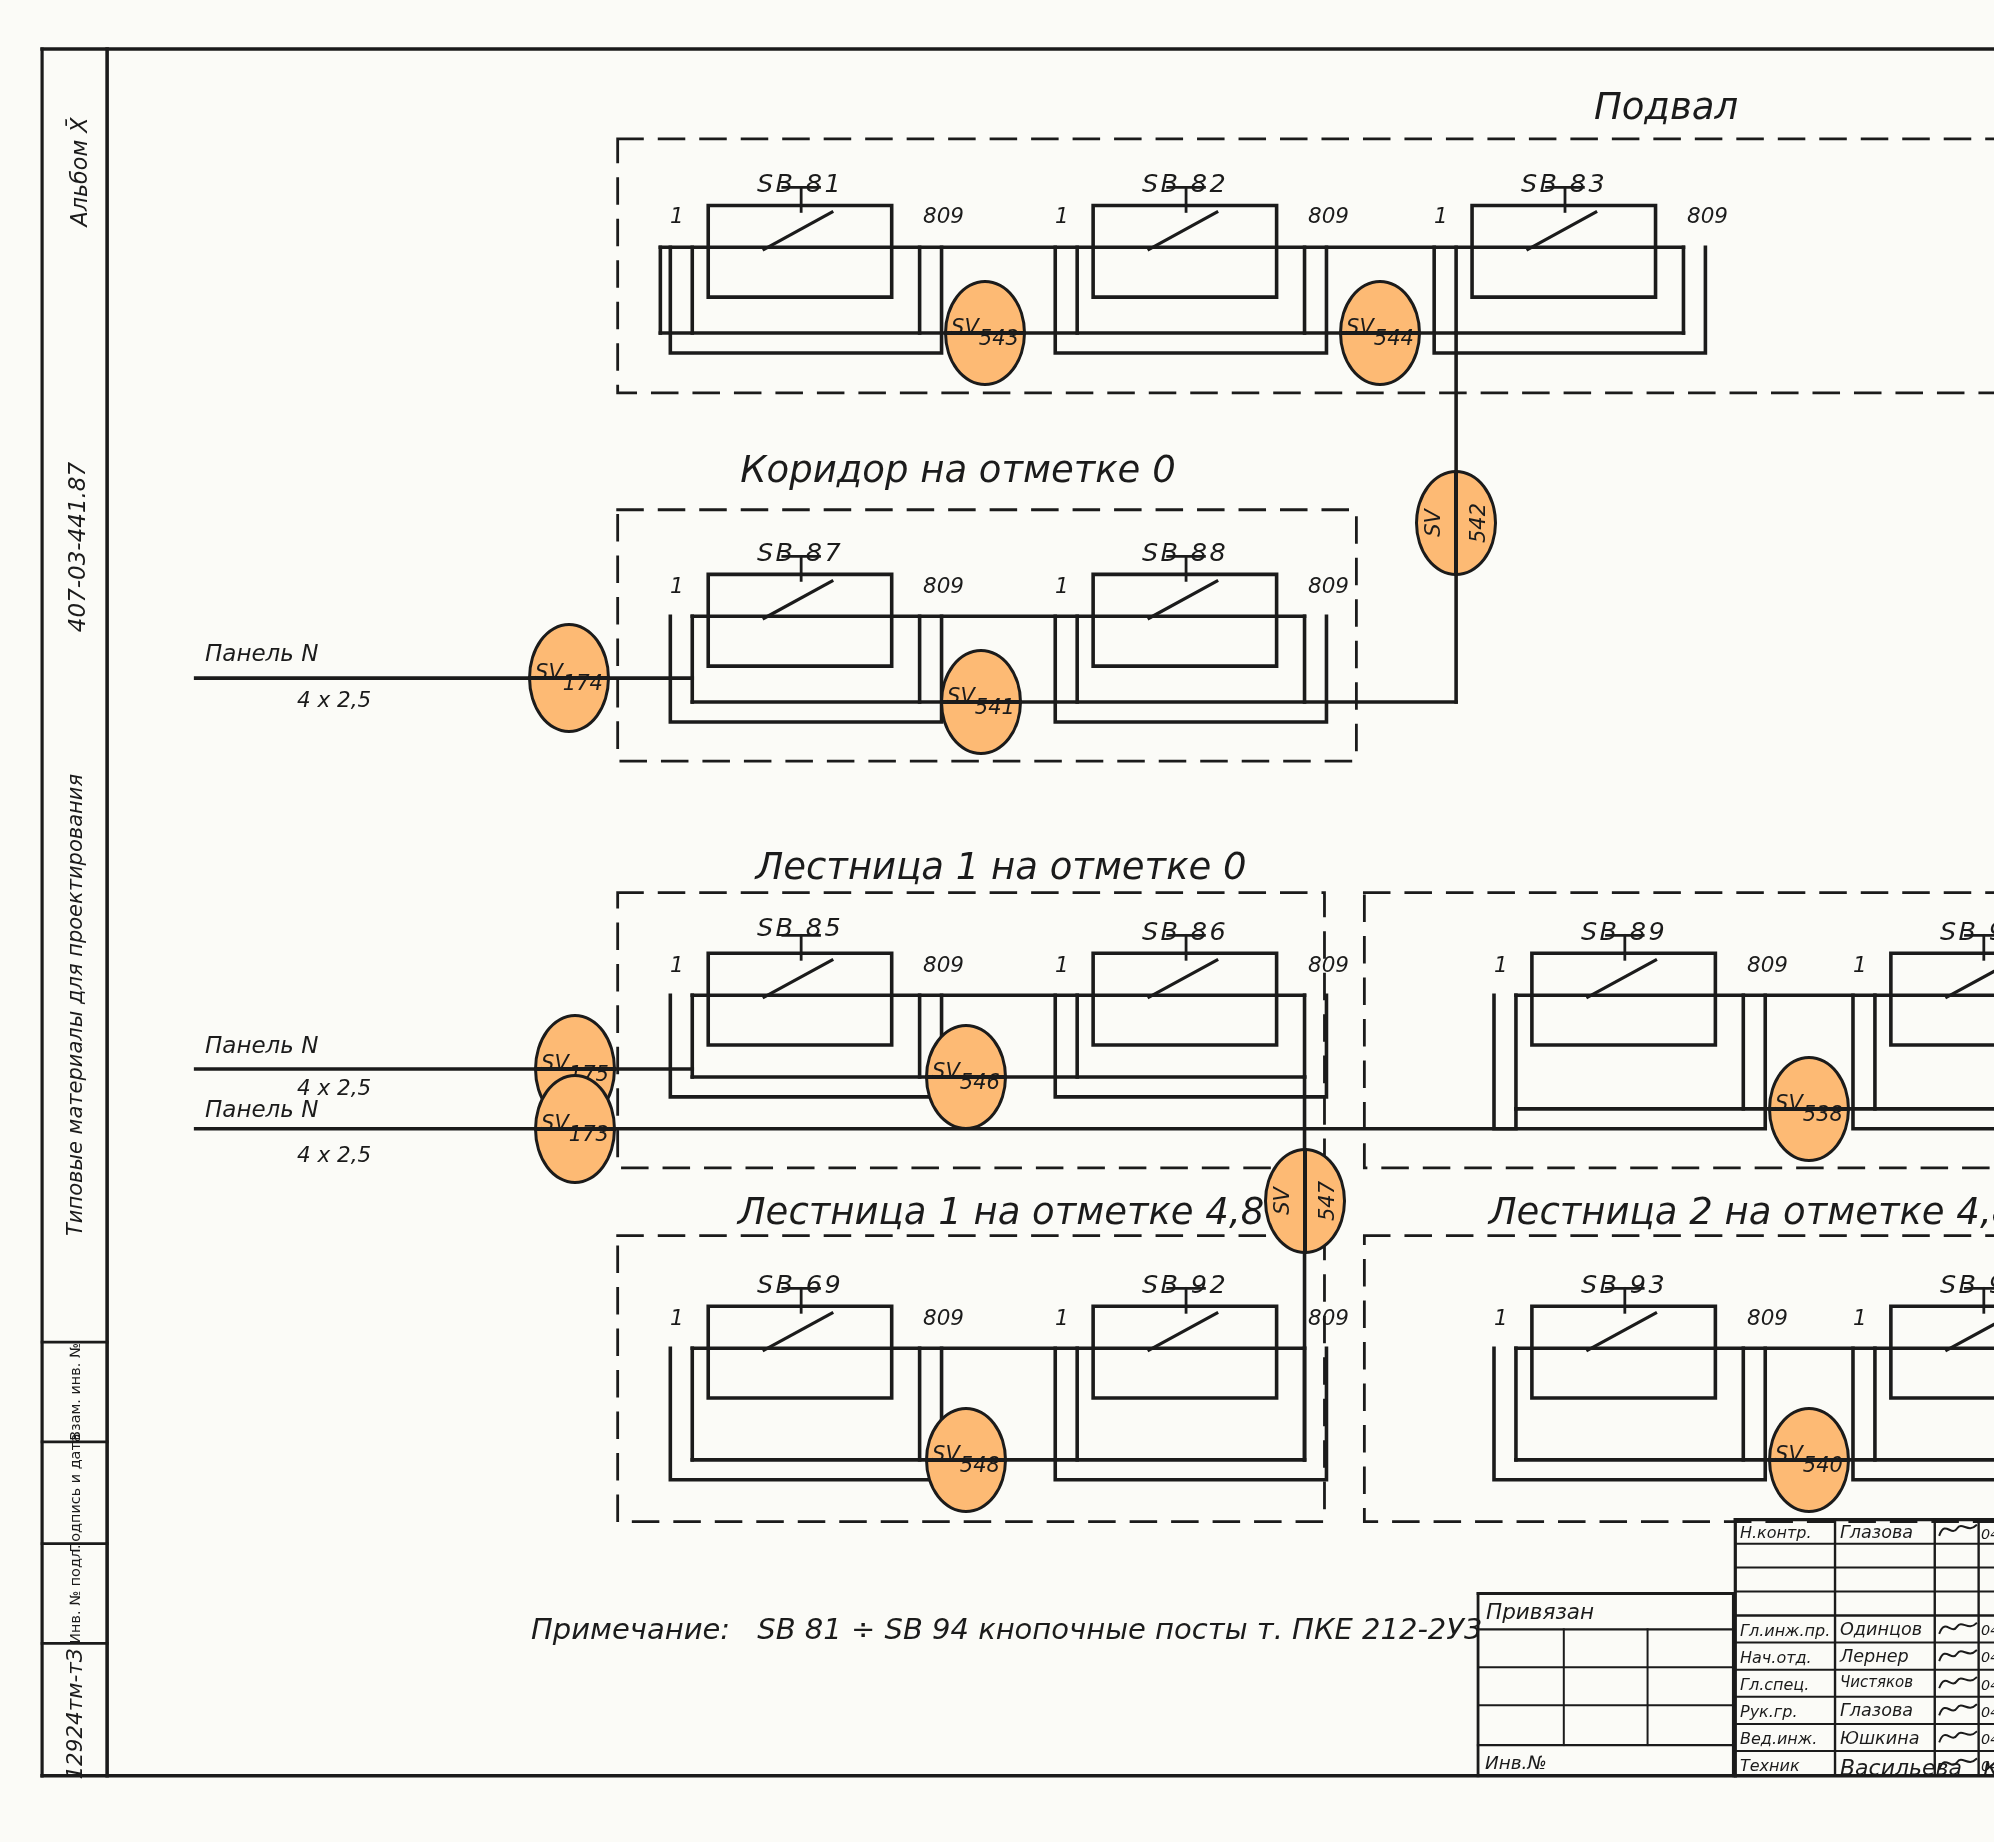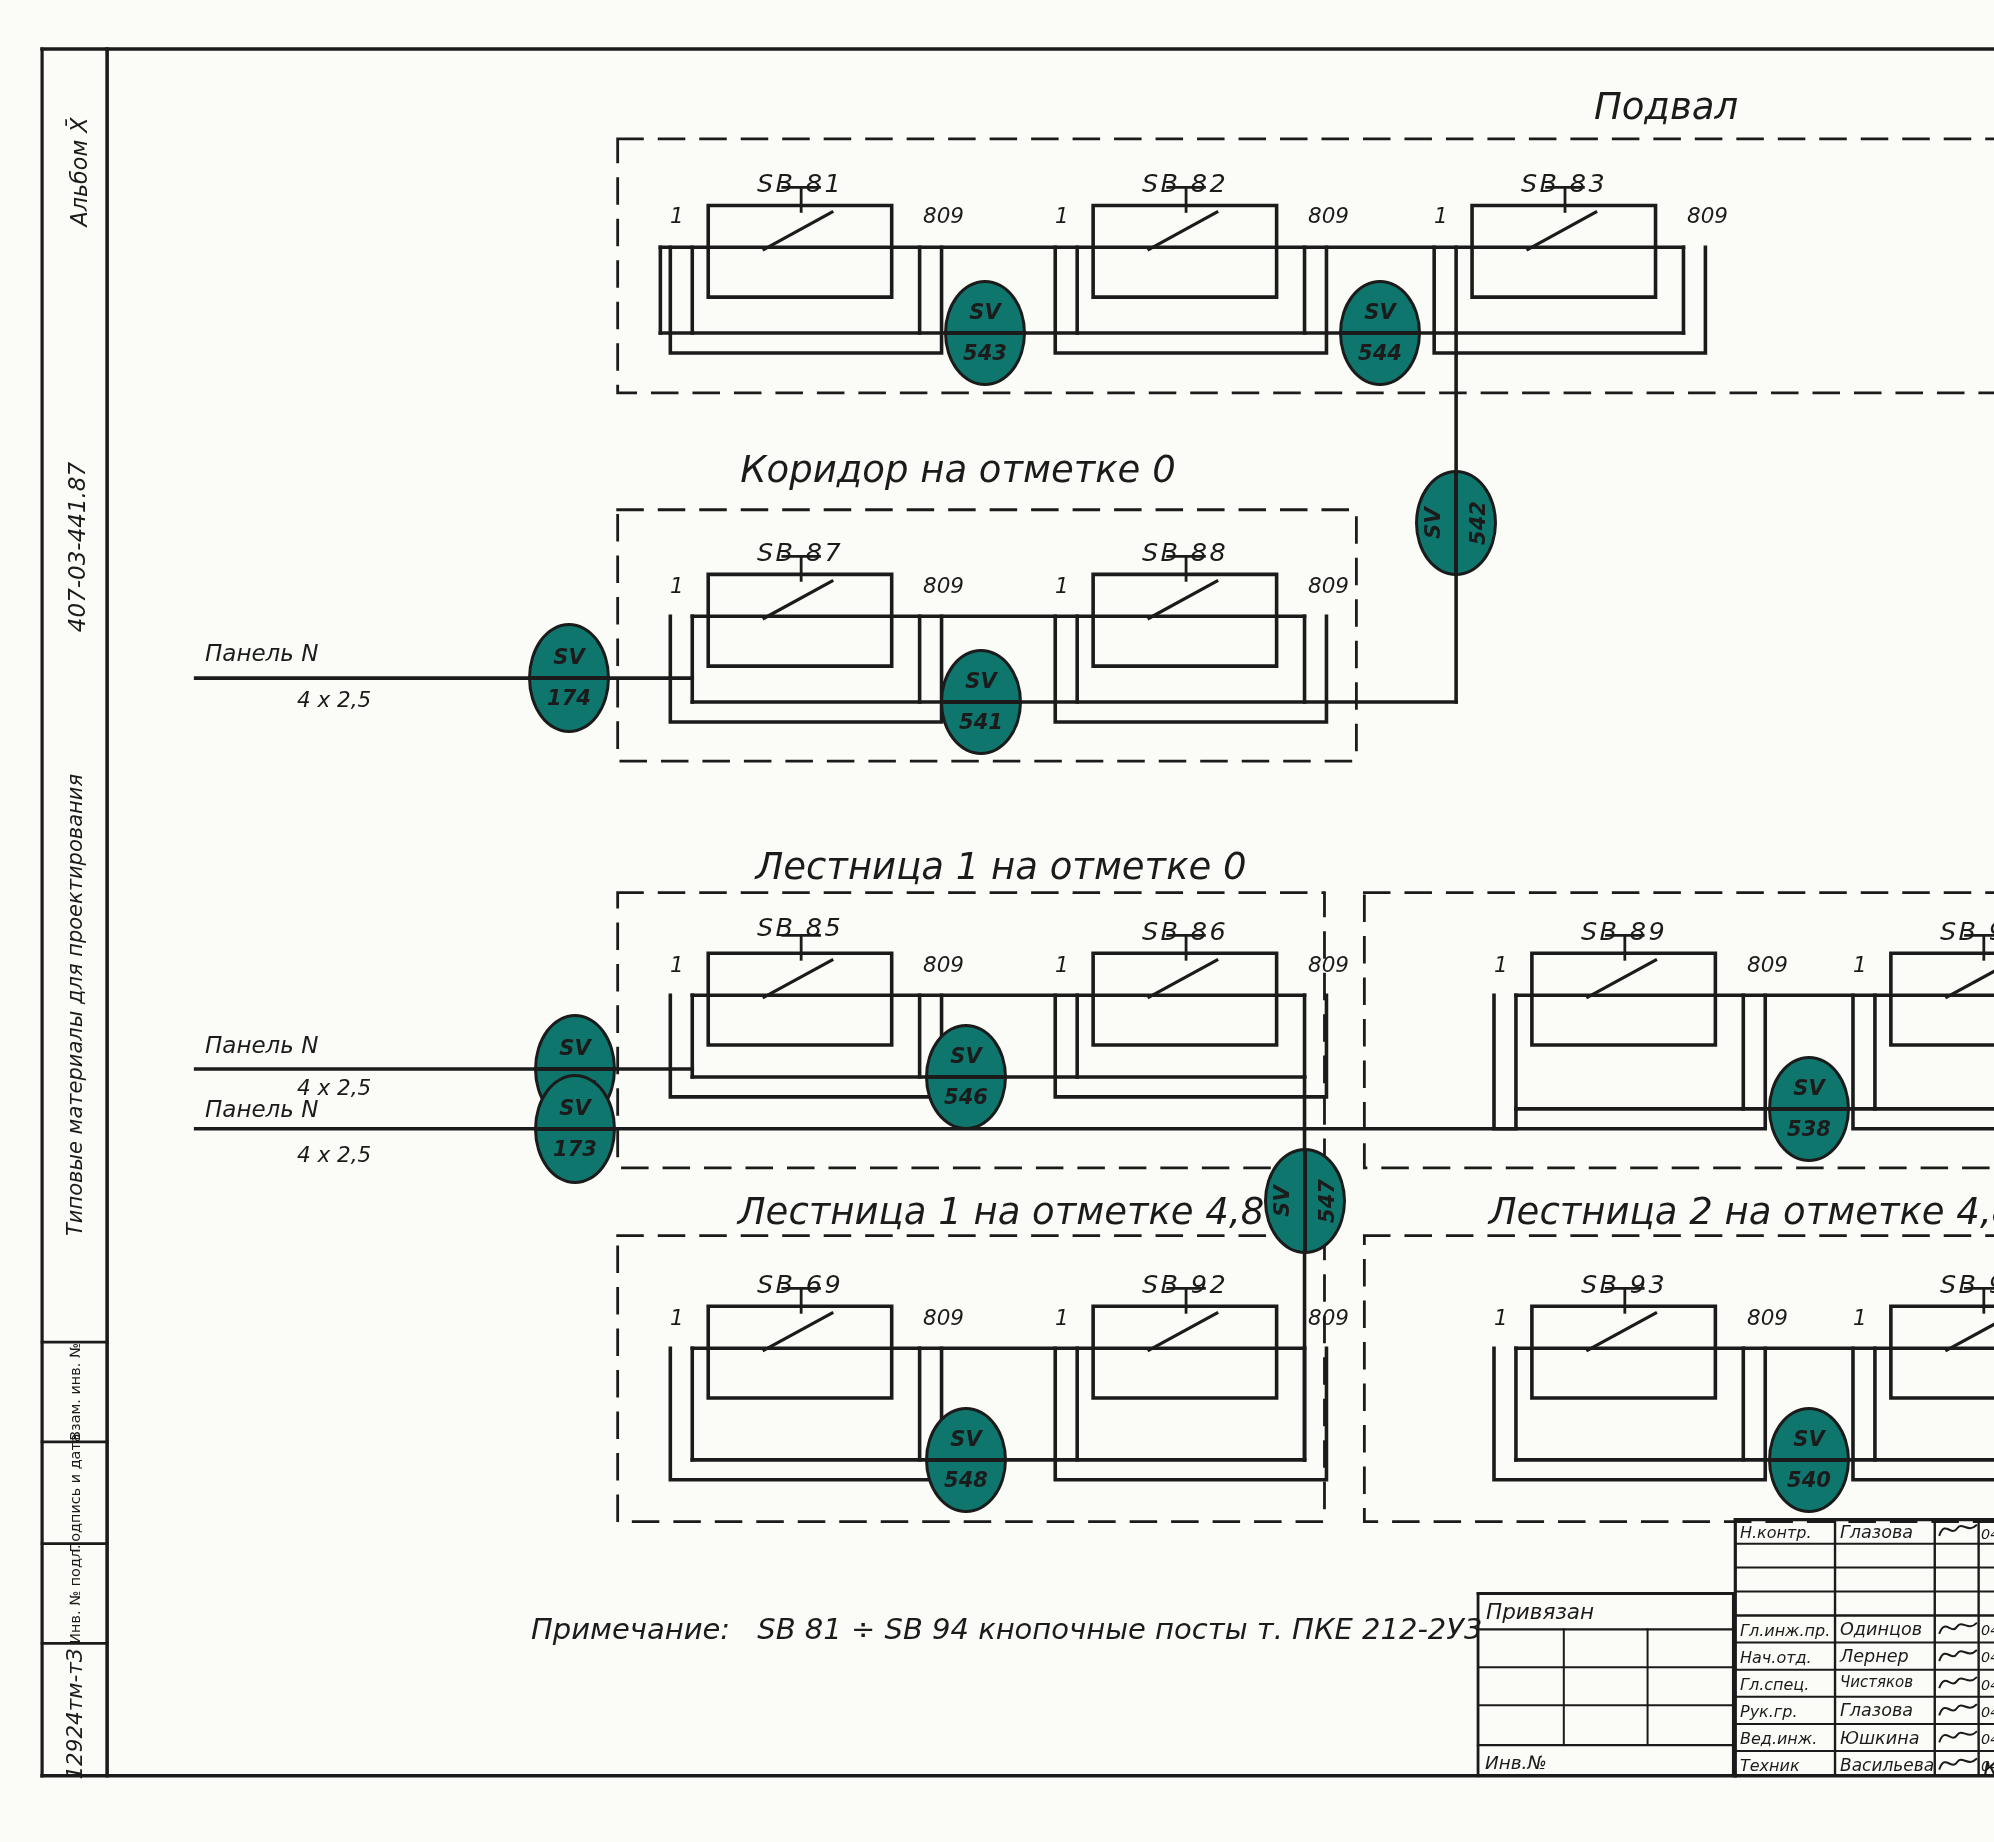--- a/index.html
+++ b/index.html
@@ -3,22 +3,22 @@
 <meta charset="utf-8">
 <style>
   html,body{margin:0;padding:0;background:#e8e8e4;}
   #page{position:relative;width:2562px;height:1842px;background:#fbfbf7;overflow:hidden;
         font-family:"DejaVu Sans",sans-serif;color:#1b1b1b;}
   svg.lay{position:absolute;left:0;top:0;z-index:1;}
   .lbl{position:absolute;font-style:italic;white-space:nowrap;z-index:3;color:#1b1b1b;}
   .cx{transform:translateX(-50%);}
   .rot{transform:translate(-50%,-50%) rotate(-90deg);}
   .oval{position:absolute;z-index:2;border:3.2px solid #1b1b1b;border-radius:50%;
-        background:#0f766e;display:flex;flex-direction:column;align-items:center;justify-content:center;
-        transform:translate(-50%,-50%);font-weight:bold;}
+        background:#fdba74;display:flex;flex-direction:row;align-items:center;justify-content:center;
+        transform:translate(-50%,-50%);}
   .oval .rule{position:absolute;left:-3.2px;right:-3.2px;top:50%;height:3.2px;margin-top:-1.6px;background:#1b1b1b;}
   .oval .vrule{position:absolute;top:-3.2px;bottom:-3.2px;left:50%;width:3.2px;margin-left:-1.6px;background:#1b1b1b;}
   .oval span{font-style:italic;font-size:21px;line-height:1;z-index:2;}
   .oval .a{margin-bottom:10.4px;} .oval .b{margin-top:10.4px;}
   .oval .rwrap{transform:rotate(-90deg);display:flex;flex-direction:column;align-items:center;z-index:2;}
   .oval .rwrap .a{margin-bottom:12px;} .oval .rwrap .b{margin-top:12px;}
 </style>
 </head>
 <body>
 
@@ -337,16 +337,16 @@
     <div class="lbl" style="left:1740px;top:1675px;font-size:16px;">Гл.спец.</div>
     <div class="lbl" style="left:1840px;top:1673px;font-size:15px;">Чистяков</div>
     <div class="lbl" style="left:1981px;top:1677px;font-size:14.4px;">04.87</div>
     <div class="lbl" style="left:1740px;top:1702px;font-size:16px;">Рук.гр.</div>
     <div class="lbl" style="left:1840px;top:1700px;font-size:17.6px;">Глазова</div>
     <div class="lbl" style="left:1981px;top:1704px;font-size:14.4px;">04.87</div>
     <div class="lbl" style="left:1740px;top:1729px;font-size:16px;">Вед.инж.</div>
     <div class="lbl" style="left:1840px;top:1728px;font-size:17.6px;">Юшкина</div>
     <div class="lbl" style="left:1981px;top:1731px;font-size:14.4px;">04.87</div>
     <div class="lbl" style="left:1740px;top:1756px;font-size:16px;">Техник</div>
-    <div class="lbl" style="left:1840px;top:1755px;font-size:17px;">Васильева</div>
+    <div class="lbl" style="left:1840px;top:1755px;font-size:22px;">Васильева</div>
     <div class="lbl" style="left:1981px;top:1758px;font-size:14.4px;">04.87</div>
   </div>
 
 
 </body></html>

